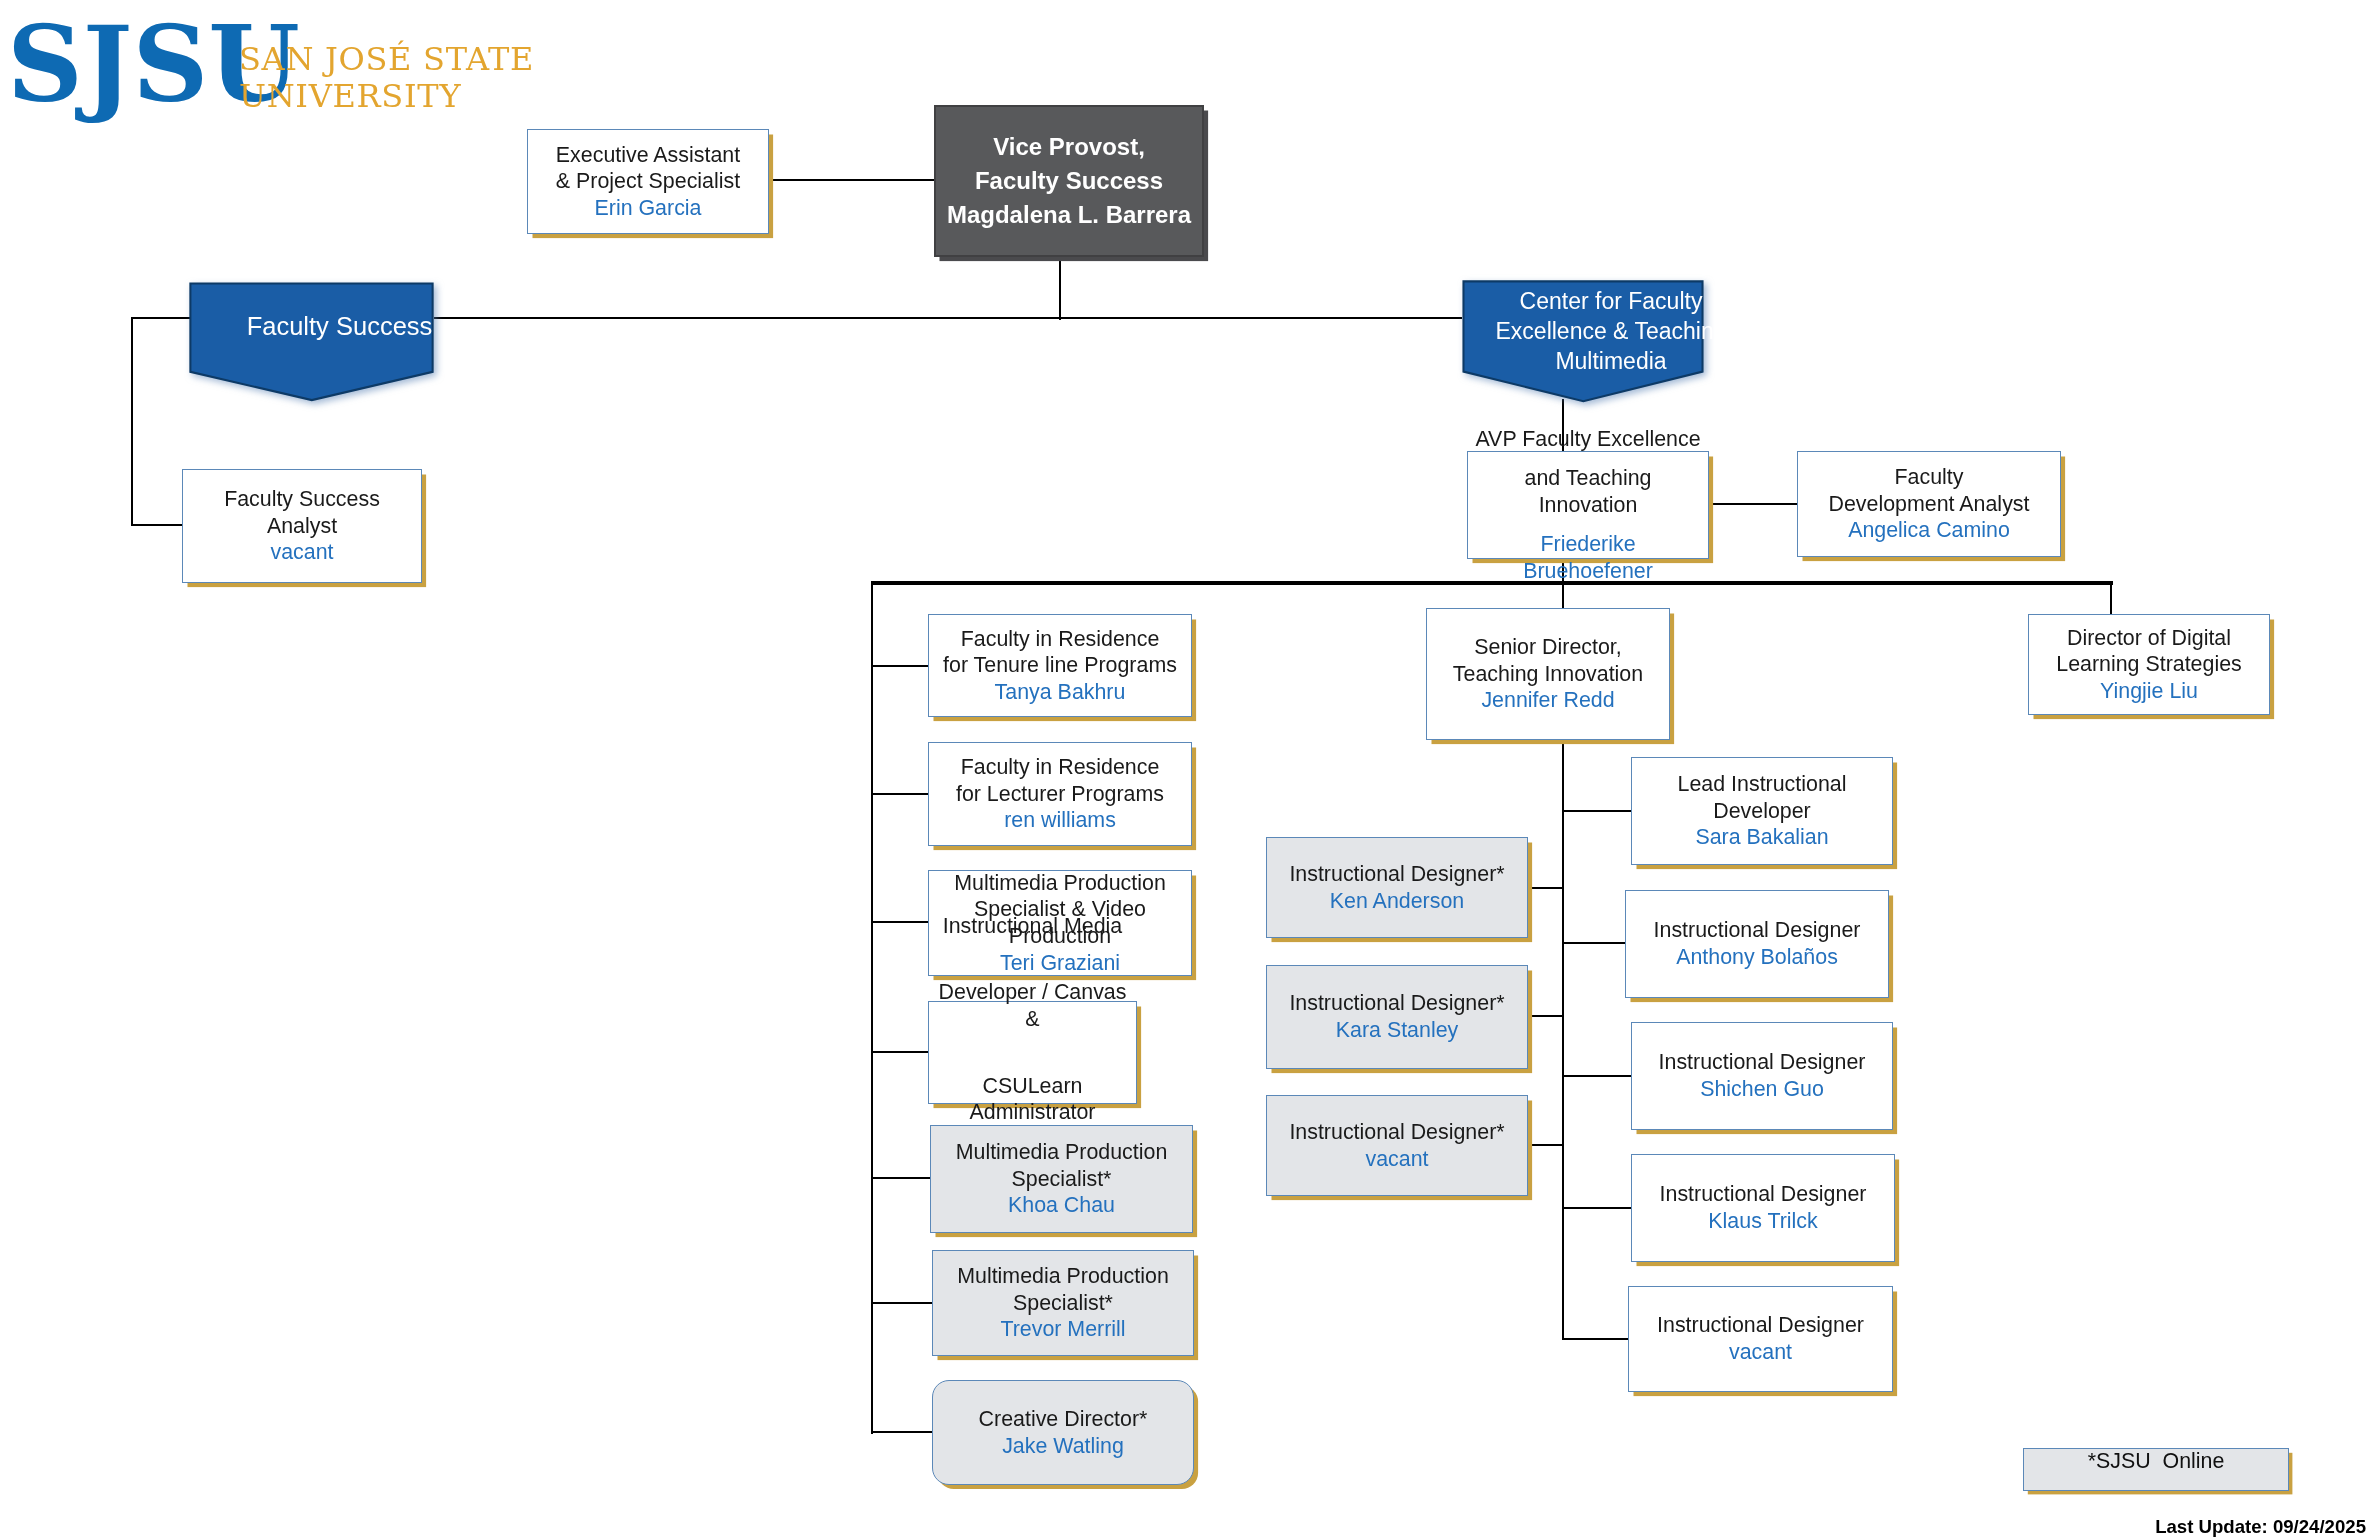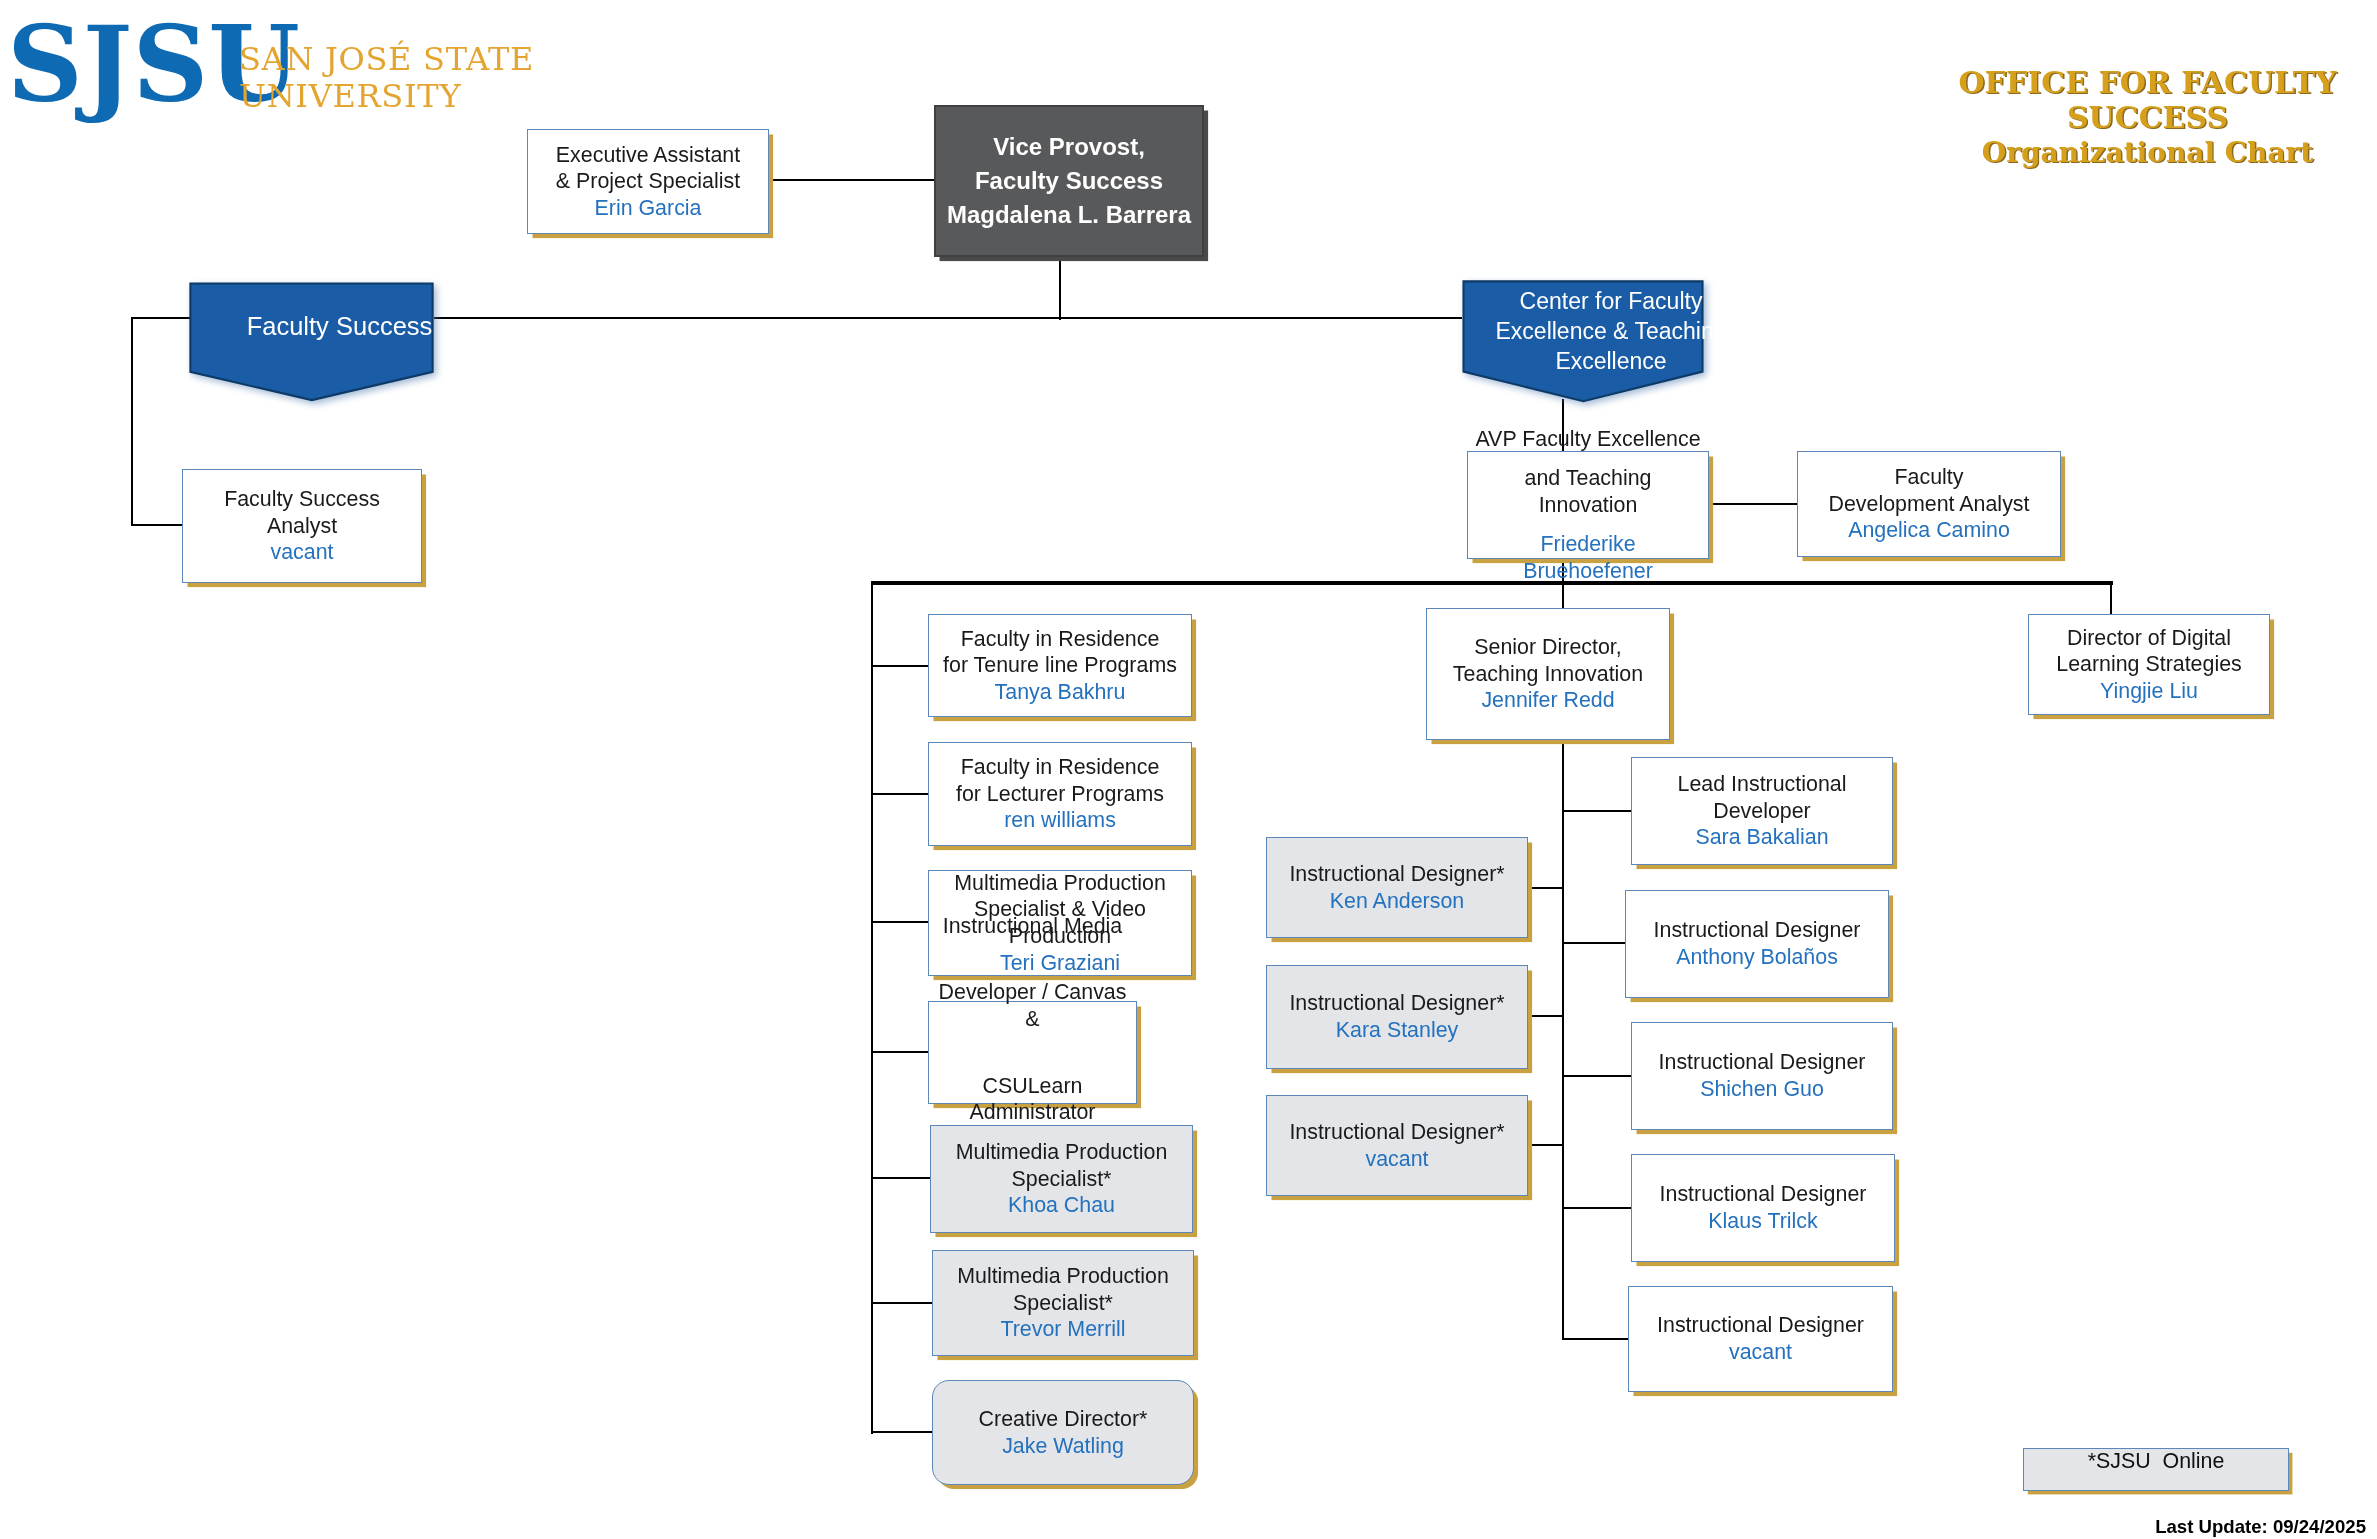--- a/index.html
+++ b/index.html
@@ -49,24 +49,20 @@
 </style>
 </head>
 <body>
 
 <div id="canvas">
 
   <div class="logo-acronym">SJSU</div>
   <div class="logo-name">
     <span class="ln" style="display:block">SAN JOSÉ STATE</span>
     <span class="ln" style="display:block">UNIVERSITY</span>
-  </div>
-  <div class="org-title">
-    <span class="t1">OFFICE FOR FACULTY SUCCESS</span>
-    <span class="t2">Organizational Chart</span>
   </div>
 
   <div class="hl" style="left:768px;top:179px;width:166px;"></div>
   <div class="vl" style="left:1059px;top:257px;height:63px;"></div>
   <div class="hl" style="left:434px;top:317px;width:1028px;"></div>
   <div class="hl" style="left:131px;top:317px;width:59px;"></div>
   <div class="vl" style="left:131px;top:317px;height:209px;"></div>
   <div class="hl" style="left:131px;top:524px;width:52px;"></div>
   <div class="vl" style="left:1562px;top:399px;height:53px;"></div>
   <div class="hl" style="left:1708px;top:503px;width:89px;"></div>
@@ -101,21 +97,21 @@
     </div>
   </div>
 
   <div class="banner" style="left:1462px;top:280px;width:242px;height:124px;">
     <svg width="242" height="124" viewBox="0 0 351 180">
       <polygon points="2,2 349,2 349,133 176,176 2,133" fill="#1a5da6" stroke="#0d3a66" stroke-width="3"></polygon>
     </svg>
     <div class="btxt" style="height:104px;font-size:23px;">
       <span class="ln">Center for Faculty</span>
       <span class="ln">Excellence &amp; Teaching</span>
-      <span class="ln">Excellence</span>
+      <span class="ln">Multimedia</span>
     </div>
   </div>
 
   <div class="node" style="left:527px;top:129px;width:242px;height:105px;">
     <span class="ln">Executive Assistant</span>
     <span class="ln">&amp; Project Specialist</span>
     <span class="name">Erin Garcia</span>
   </div>
 
   <div class="node dark" style="left:934px;top:105px;width:270px;height:152px;">

